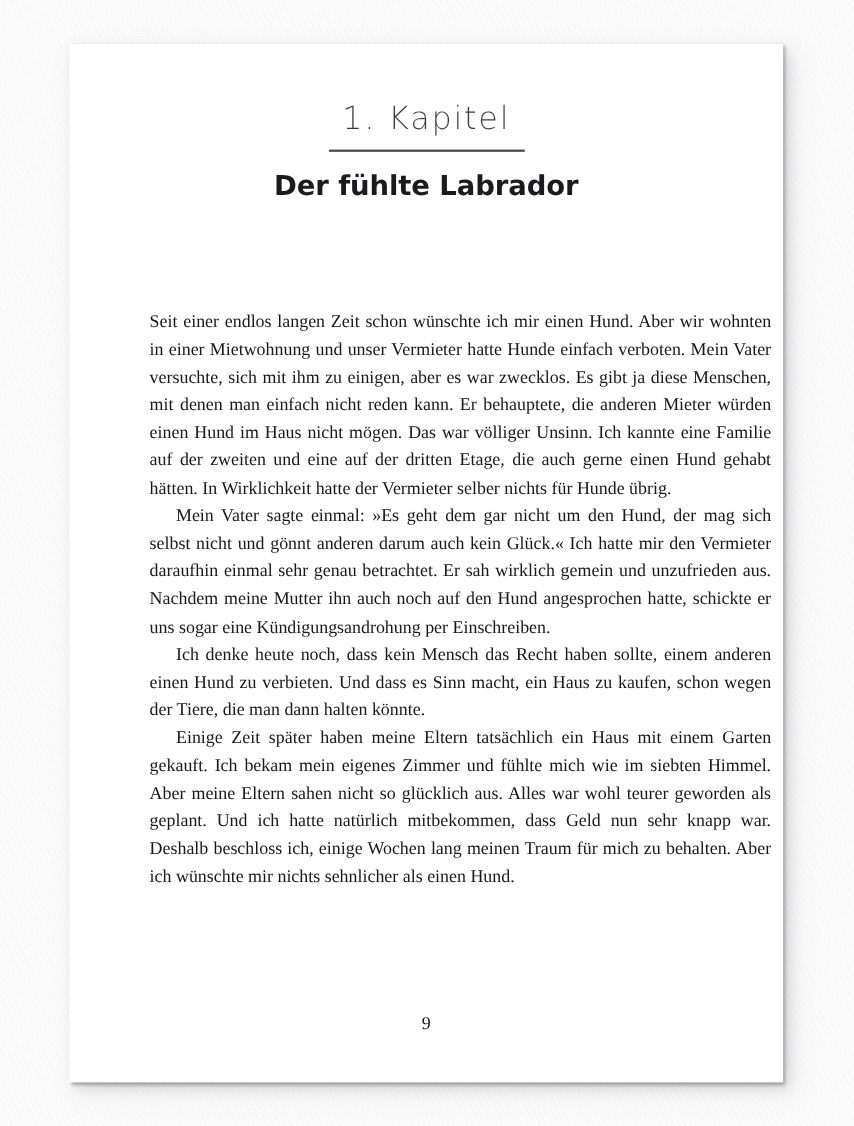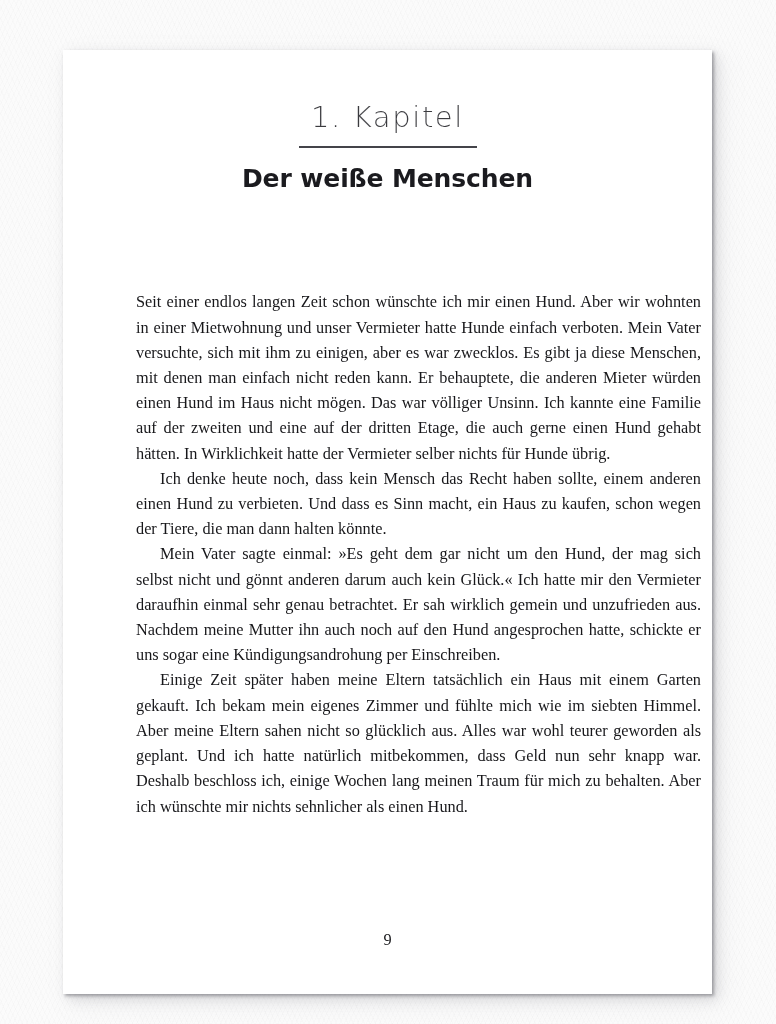--- a/index.html
+++ b/index.html
@@ -21,21 +21,21 @@
     inset: 0;
     background:
       repeating-linear-gradient(115deg, rgba(0,0,0,0.012) 0px, rgba(0,0,0,0.012) 1px, rgba(0,0,0,0) 1px, rgba(0,0,0,0) 4px),
       repeating-linear-gradient(65deg, rgba(0,0,0,0.010) 0px, rgba(0,0,0,0.010) 1px, rgba(0,0,0,0) 1px, rgba(0,0,0,0) 5px),
       #fbfbfb;
   }
 
   .page {
     position: absolute;
     left: 63px;
-    top: 50px;
+    top: 40px;
     width: 649px;
     height: 944px;
     background: #ffffff;
     box-shadow:
       2px 2px 3px rgba(90, 90, 95, 0.50),
       5px 5px 12px rgba(120, 120, 128, 0.22),
       9px 9px 26px rgba(140, 140, 148, 0.10);
   }
 
   .page-inner {
@@ -120,26 +120,26 @@
 <body>
 
 <div class="backdrop"></div>
 
 <div class="page">
   <div class="page-inner">
 
     <header class="chapter-header">
       <h2 class="chapter-eyebrow">1. Kapitel</h2>
       <hr class="chapter-rule">
-      <h1 class="chapter-title">Der weiße Menschen</h1>
+      <h1 class="chapter-title">Der fühlte Labrador</h1>
     </header>
 
     <section class="body-copy">
       <p class="first">Seit einer endlos langen Zeit schon wünschte ich mir einen Hund. Aber wir wohnten in einer Mietwohnung und unser Vermieter hatte Hunde einfach verboten. Mein Vater versuchte, sich mit ihm zu einigen, aber es war zwecklos. Es gibt ja diese Menschen, mit denen man einfach nicht reden kann. Er behauptete, die anderen Mieter würden einen Hund im Haus nicht mögen. Das war völliger Unsinn. Ich kannte eine Familie auf der zweiten und eine auf der dritten Etage, die auch gerne einen Hund gehabt hätten. In Wirklichkeit hatte der Vermieter selber nichts für Hunde übrig.</p>
+      <p>Mein Vater sagte einmal: »Es geht dem gar nicht um den Hund, der mag sich selbst nicht und gönnt anderen darum auch kein Glück.« Ich hatte mir den Vermieter daraufhin einmal sehr genau betrachtet. Er sah wirklich gemein und unzufrieden aus. Nachdem meine Mutter ihn auch noch auf den Hund angesprochen hatte, schickte er uns sogar eine Kündigungsandrohung per Einschreiben.</p>
       <p>Ich denke heute noch, dass kein Mensch das Recht haben sollte, einem anderen einen Hund zu verbieten. Und dass es Sinn macht, ein Haus zu kaufen, schon wegen der Tiere, die man dann halten könnte.</p>
-      <p>Mein Vater sagte einmal: »Es geht dem gar nicht um den Hund, der mag sich selbst nicht und gönnt anderen darum auch kein Glück.« Ich hatte mir den Vermieter daraufhin einmal sehr genau betrachtet. Er sah wirklich gemein und unzufrieden aus. Nachdem meine Mutter ihn auch noch auf den Hund angesprochen hatte, schickte er uns sogar eine Kündigungsandrohung per Einschreiben.</p>
       <p>Einige Zeit später haben meine Eltern tatsächlich ein Haus mit einem Garten gekauft. Ich bekam mein eigenes Zimmer und fühlte mich wie im siebten Himmel. Aber meine Eltern sahen nicht so glücklich aus. Alles war wohl teurer geworden als geplant. Und ich hatte natürlich mit­bekommen, dass Geld nun sehr knapp war. Deshalb beschloss ich, einige Wochen lang meinen Traum für mich zu behalten. Aber ich wünschte mir nichts sehnlicher als einen Hund.</p>
     </section>
 
     <div class="folio">9</div>
 
   </div>
 </div>
 
 </body></html>

